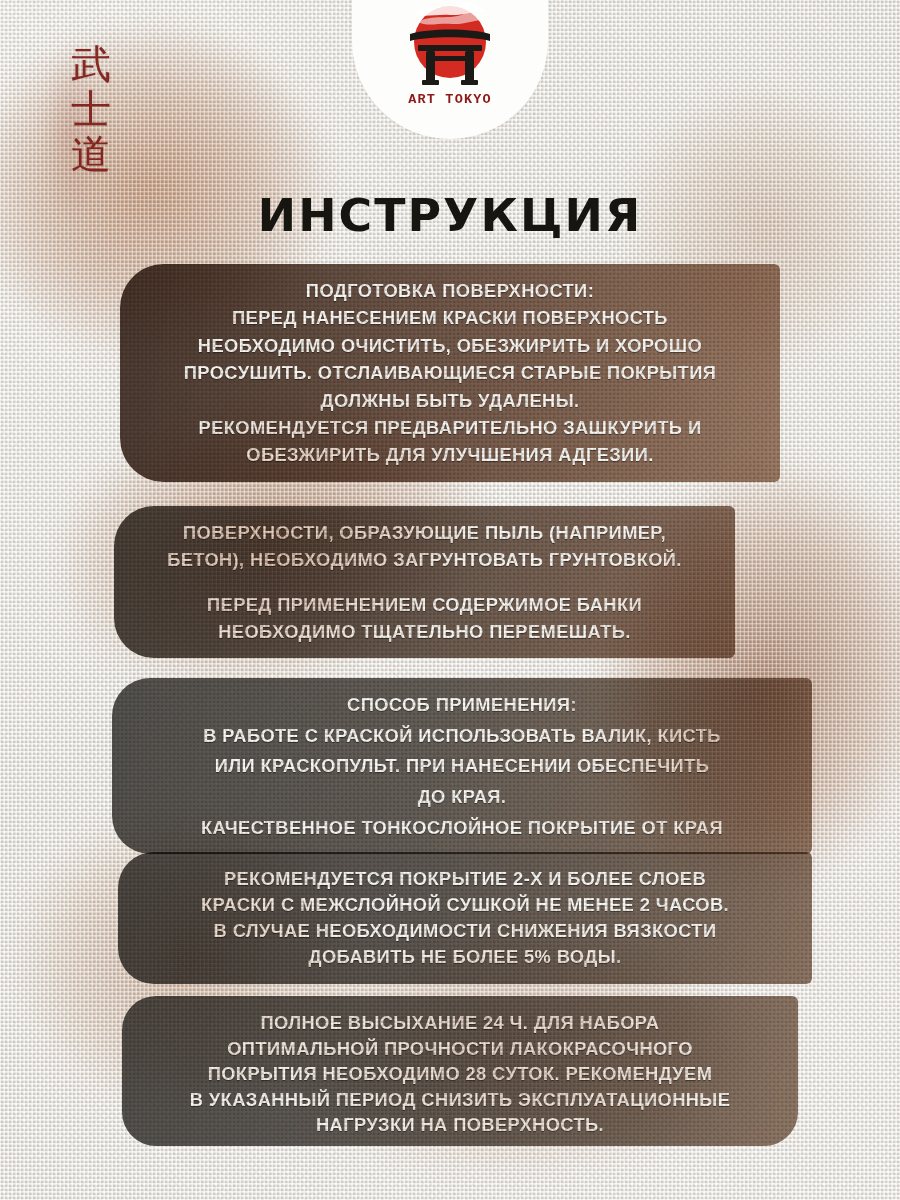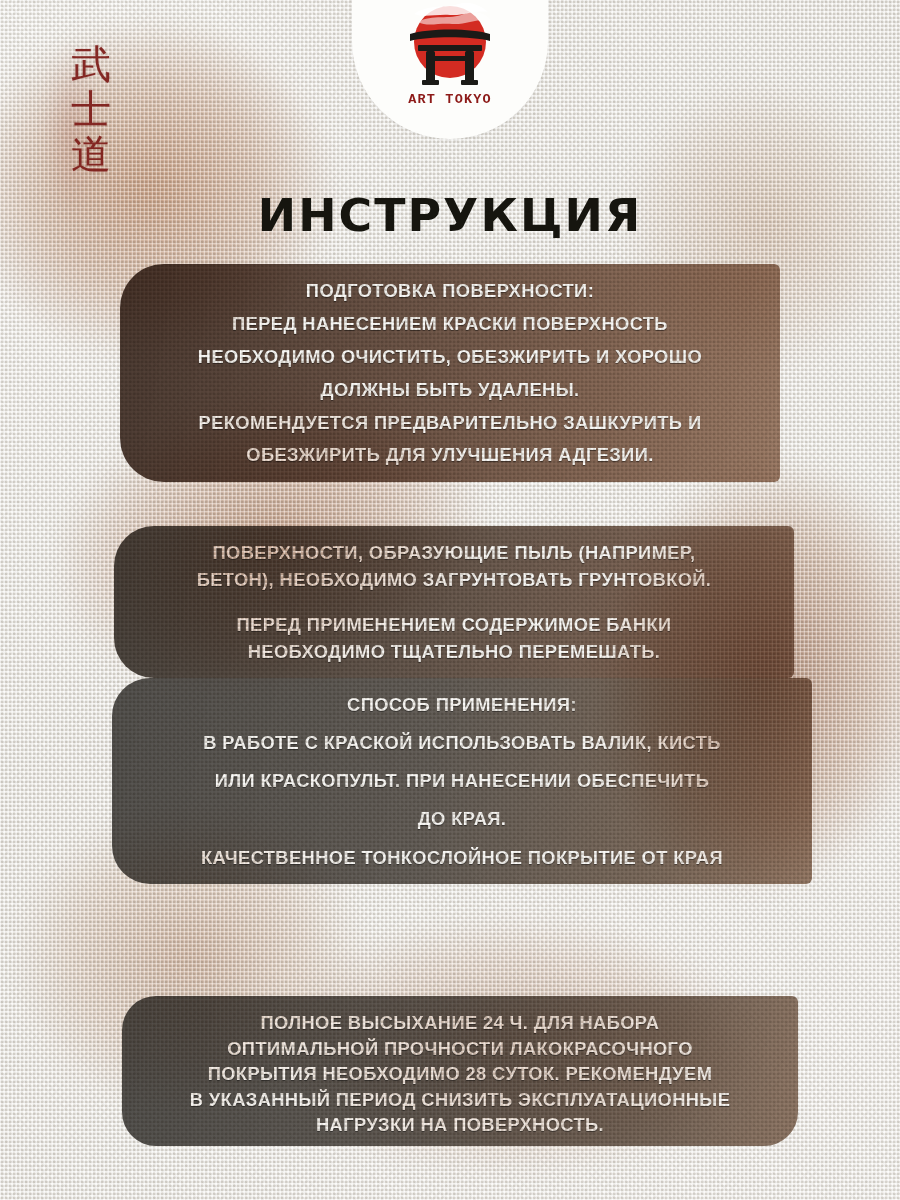--- a/index.html
+++ b/index.html
@@ -220,26 +220,26 @@
     display: block;
     height: 18px;
   }
 
   .panel-1 {
     left: 120px; top: 264px; width: 660px; height: 218px;
     background: linear-gradient(100deg, rgba(63,45,36,0.93) 0%, rgba(92,66,52,0.9) 38%, rgba(120,86,66,0.88) 72%, rgba(146,108,84,0.86) 100%);
     border-radius: 44px 6px 6px 44px;
   }
   .panel-2 {
-    left: 114px; top: 526px; width: 680px; height: 152px;
+    left: 114px; top: 506px; width: 621px; height: 152px;
     background: linear-gradient(100deg, rgba(62,56,50,0.92) 0%, rgba(84,70,60,0.9) 40%, rgba(108,82,66,0.88) 75%, rgba(128,96,76,0.86) 100%);
     border-radius: 40px 6px 6px 40px;
   }
   .panel-3 {
-    left: 112px; top: 678px; width: 700px; height: 206px;
+    left: 112px; top: 678px; width: 700px; height: 176px;
     background: linear-gradient(100deg, rgba(72,70,67,0.92) 0%, rgba(86,80,74,0.9) 45%, rgba(112,92,76,0.88) 80%, rgba(136,104,82,0.85) 100%);
     border-radius: 38px 6px 6px 38px;
   }
   .panel-4 {
     left: 118px; top: 852px; width: 694px; height: 132px;
     background: linear-gradient(100deg, rgba(66,64,61,0.92) 0%, rgba(80,74,69,0.9) 45%, rgba(104,86,72,0.88) 80%, rgba(126,98,78,0.85) 100%);
     border-radius: 36px 6px 6px 36px;
   }
   .panel-5 {
     left: 122px; top: 996px; width: 676px; height: 150px;
@@ -292,20 +292,21 @@
     <div class="kanji">士</div>
     <div class="kanji">道</div>
   </div>
 
   <div class="heading">ИНСТРУКЦИЯ</div>
 
   <div class="panel panel-1">
     <span class="line">ПОДГОТОВКА ПОВЕРХНОСТИ:</span>
     <span class="line">ПЕРЕД НАНЕСЕНИЕМ КРАСКИ ПОВЕРХНОСТЬ</span>
     <span class="line">НЕОБХОДИМО ОЧИСТИТЬ, ОБЕЗЖИРИТЬ И ХОРОШО</span>
+    <span class="line">ПРОСУШИТЬ. ОТСЛАИВАЮЩИЕСЯ СТАРЫЕ ПОКРЫТИЯ</span>
     <span class="line">ДОЛЖНЫ БЫТЬ УДАЛЕНЫ.</span>
     <span class="line">РЕКОМЕНДУЕТСЯ ПРЕДВАРИТЕЛЬНО ЗАШКУРИТЬ И</span>
     <span class="line">ОБЕЗЖИРИТЬ ДЛЯ УЛУЧШЕНИЯ АДГЕЗИИ.</span>
   </div>
 
   <div class="panel panel-2">
     <span class="line">ПОВЕРХНОСТИ, ОБРАЗУЮЩИЕ ПЫЛЬ (НАПРИМЕР,</span>
     <span class="line">БЕТОН), НЕОБХОДИМО ЗАГРУНТОВАТЬ ГРУНТОВКОЙ.</span>
     <span class="gap"></span>
     <span class="line">ПЕРЕД ПРИМЕНЕНИЕМ СОДЕРЖИМОЕ БАНКИ</span>
@@ -313,20 +314,26 @@
   </div>
 
   <div class="panel panel-3">
     <span class="line">СПОСОБ ПРИМЕНЕНИЯ:</span>
     <span class="line">В РАБОТЕ С КРАСКОЙ ИСПОЛЬЗОВАТЬ ВАЛИК, КИСТЬ</span>
     <span class="line">ИЛИ КРАСКОПУЛЬТ. ПРИ НАНЕСЕНИИ ОБЕСПЕЧИТЬ</span>
     <span class="line">ДО КРАЯ.</span>
     <span class="line">КАЧЕСТВЕННОЕ ТОНКОСЛОЙНОЕ ПОКРЫТИЕ ОТ КРАЯ</span>
   </div>
 
+  <div class="panel panel-4">
+    <span class="line">РЕКОМЕНДУЕТСЯ ПОКРЫТИЕ 2-Х И БОЛЕЕ СЛОЕВ</span>
+    <span class="line">КРАСКИ С МЕЖСЛОЙНОЙ СУШКОЙ НЕ МЕНЕЕ 2 ЧАСОВ.</span>
+    <span class="line">В СЛУЧАЕ НЕОБХОДИМОСТИ СНИЖЕНИЯ ВЯЗКОСТИ</span>
+    <span class="line">ДОБАВИТЬ НЕ БОЛЕЕ 5% ВОДЫ.</span>
+  </div>
 
   <div class="panel panel-5">
     <span class="line">ПОЛНОЕ ВЫСЫХАНИЕ 24 Ч. ДЛЯ НАБОРА</span>
     <span class="line">ОПТИМАЛЬНОЙ ПРОЧНОСТИ ЛАКОКРАСОЧНОГО</span>
     <span class="line">ПОКРЫТИЯ НЕОБХОДИМО 28 СУТОК. РЕКОМЕНДУЕМ</span>
     <span class="line">В УКАЗАННЫЙ ПЕРИОД СНИЗИТЬ ЭКСПЛУАТАЦИОННЫЕ</span>
     <span class="line">НАГРУЗКИ НА ПОВЕРХНОСТЬ.</span>
   </div>
 
 </div>

